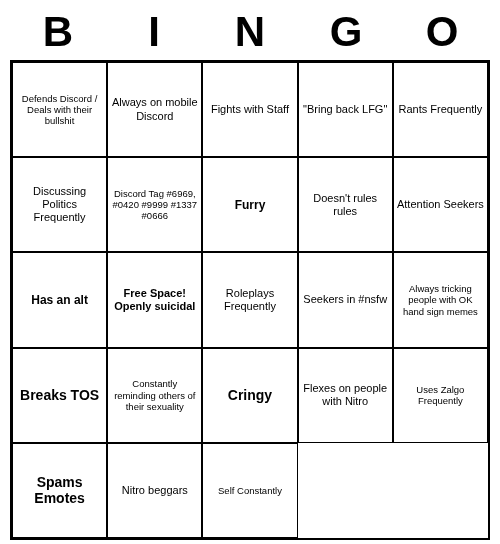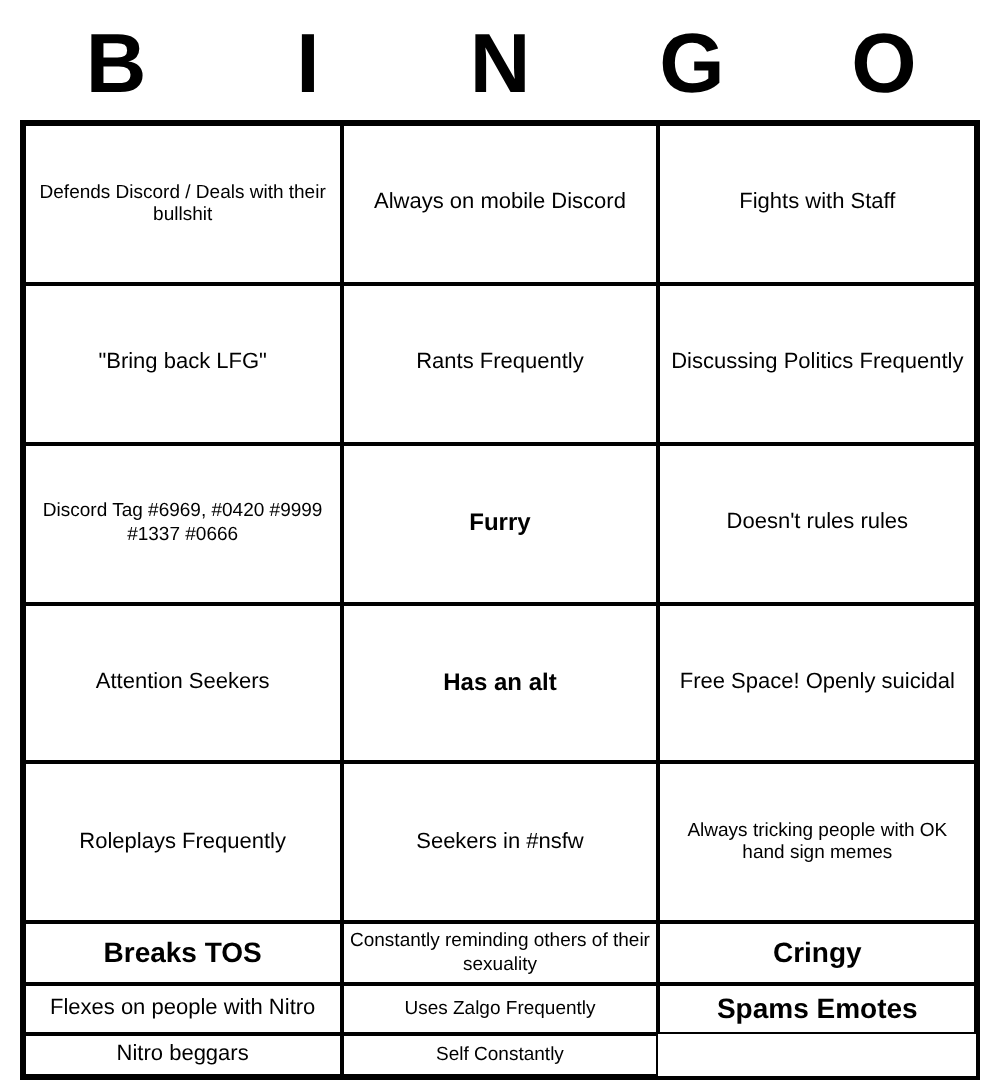--- a/index.html
+++ b/index.html
@@ -20,21 +20,21 @@
       margin: 8px 0 4px 0;
     }
     .bingo-title span {
       font-size: 42px;
       font-weight: bold;
       width: 80px;
       text-align: center;
     }
     .bingo-grid {
       display: grid;
-      grid-template-columns: repeat(3, 1fr);
+      grid-template-columns: repeat(5, 1fr);
       grid-template-rows: repeat(5, 1fr);
       width: 480px;
       height: 480px;
       border: 2px solid #000;
     }
     .bingo-cell {
       border: 1px solid #000;
       display: flex;
       align-items: center;
       justify-content: center;
@@ -50,21 +50,21 @@
     }
     .bingo-cell.medium-text {
       font-size: 14px;
       font-weight: bold;
     }
     .bingo-cell.small-text {
       font-size: 9.5px;
     }
     .bingo-cell.free-space {
       font-size: 11px;
-      font-weight: normal;
+      font-weight: bold;
     }
   </style>
 </head>
 <body>
 
 <div class="bingo-title">
   <span>B</span>
   <span>I</span>
   <span>N</span>
   <span>G</span>

